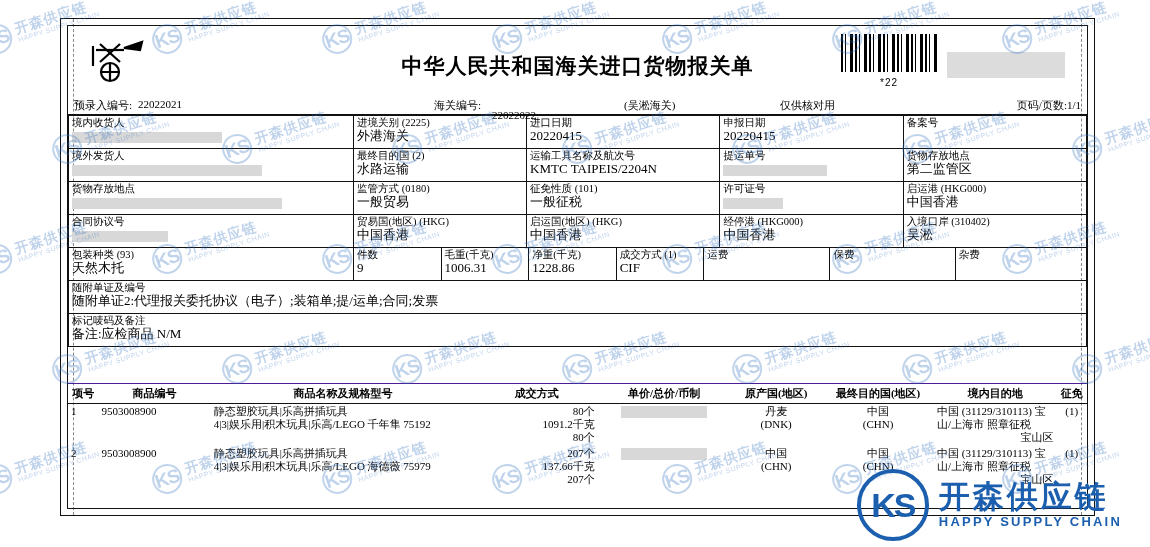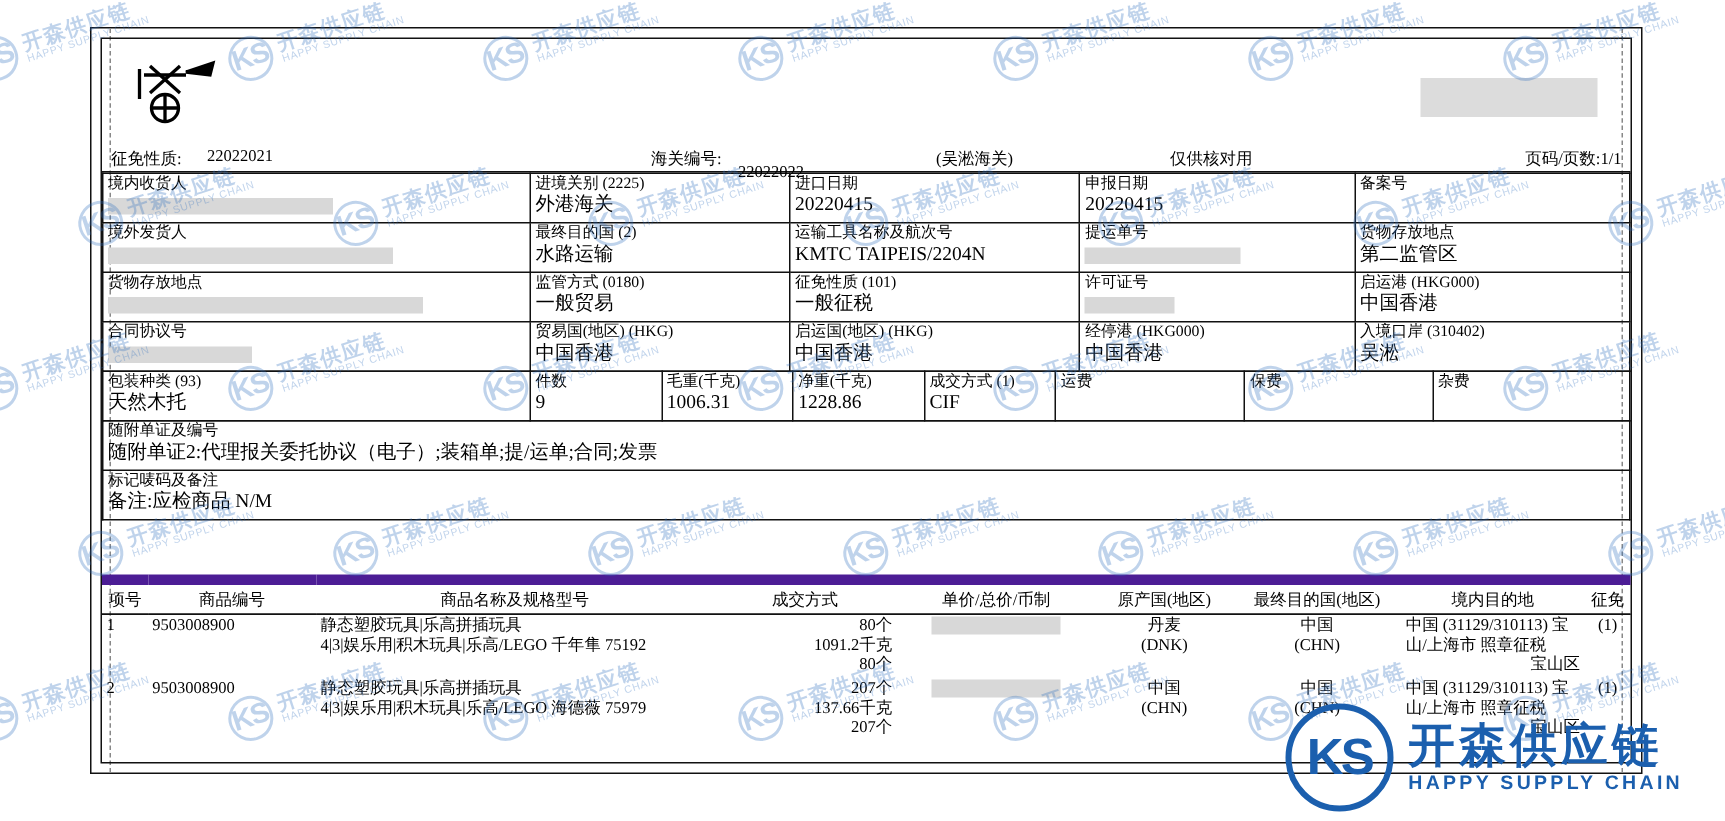--- a/index.html
+++ b/index.html
@@ -70,22 +70,22 @@
     font-size:11px;
     line-height:1.15;
     height:30px;
   }
   .lbl{font-size:10.5px;color:#000;}
   .val{font-size:13px;}
 
   
   table.goods{border-collapse:collapse;width:100%;table-layout:fixed;font-size:11px;}
   table.goods th{
-    border-top:7px solid #4c1d95;border-bottom:1px solid #111;
-    font-weight:normal;font-size:11px;padding:2px 2px;
+    border-top:1px solid #4c1d95;border-bottom:1px solid #111;
+    font-weight:bold;font-size:11px;padding:2px 2px;
   }
   table.goods td{padding:1px 3px;vertical-align:top;font-size:11px;line-height:1.2;}
   .ctr{text-align:center;}
   .rgt{text-align:right;}
 
   
   .biglogo{position:absolute;right:28px;bottom:6px;display:flex;align-items:center;gap:10px;z-index:6;}
   .biglogo .circ{
     width:64px;height:64px;border:4px solid #1b5fae;border-radius:50%;
     color:#1b5fae;font-weight:bold;font-size:34px;
@@ -358,25 +358,30 @@
         <g stroke="#000" stroke-width="2.2" fill="none">
           <path d="M10 8 L30 26"></path>
           <path d="M30 8 L10 26"></path>
           <path d="M6 14 L34 14"></path>
           <circle cx="20" cy="36" r="9"></circle>
           <path d="M20 27 L20 45 M11 36 L29 36"></path>
           <path d="M34 12 L52 6 L50 14 Z" fill="#000"></path>
           <path d="M3 10 L3 30"></path>
         </g>
       </svg>
+      <div class="title">中华人民共和国海关进口货物报关单</div>
+      <div class="barcode">
+        <span class="bars"></span>
+        <span class="bnum">*22</span>
+      </div>
       <div class="redbig"></div>
     </div>
 
     <div class="toprow">
-      <span style="left:6px;">征免性质:</span>
+      <span style="left:6px;">预录入编号:</span>
       <span style="left:70px;">22022021</span>
       <span style="left:128px;" class="redacted">
           <span style="display:inline-block;width:56px;"></span>
         </span>
       <span style="left:366px;">海关编号:</span>
       <span style="left:424px;margin-top:11px;">22022022</span>
       <span style="left:482px;" class="redacted">
           <span style="display:inline-block;width:54px;"></span>
         </span>
       <span style="left:556px;">(吴淞海关)</span>

